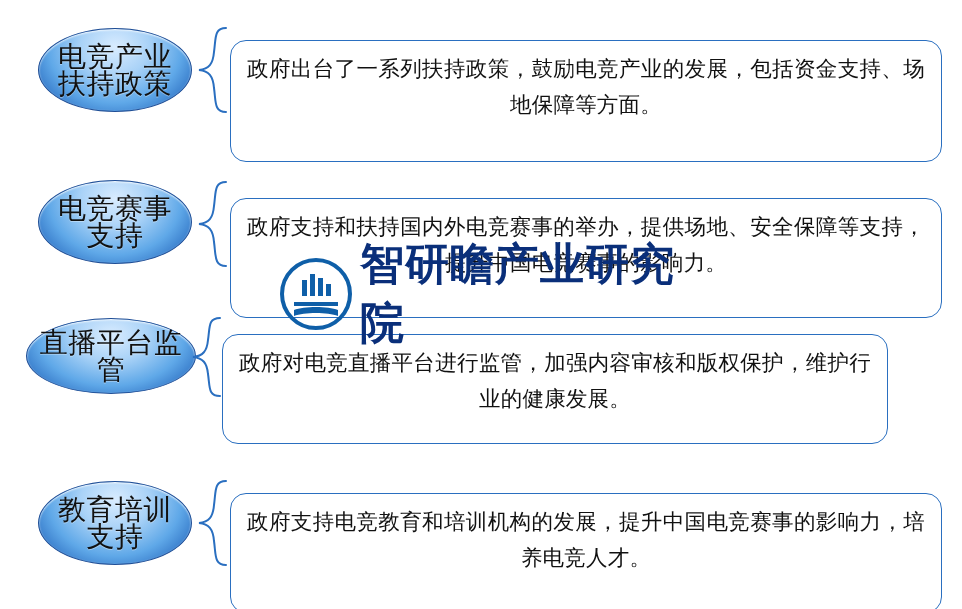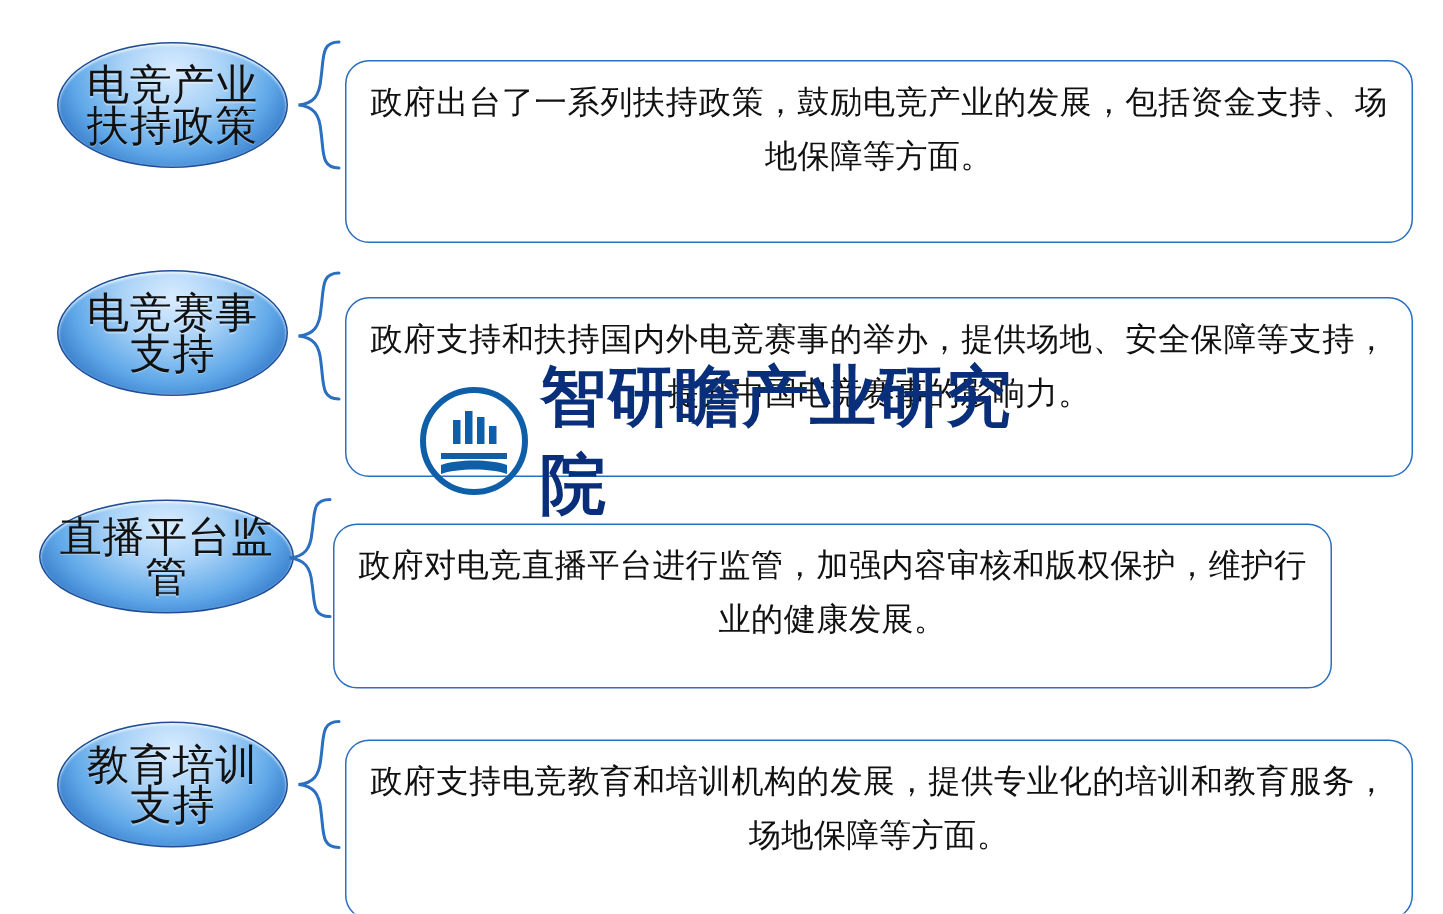--- a/index.html
+++ b/index.html
@@ -23,21 +23,21 @@
   }
 
   .row {
     position: absolute;
     left: 0;
     width: 962px;
     height: 140px;
   }
   .row-0 { top: 4px; }
   .row-1 { top: 152px; }
-  .row-2 { top: 305px; }
+  .row-2 { top: 290px; }
   .row-3 { top: 455px; padding-left: 25px; }
 
   
   .pill {
     position: absolute;
     left: 38px;
     top: 24px;
     width: 154px;
     height: 84px;
     border-radius: 50%;
@@ -188,21 +188,21 @@
     <div class="pill">
       <div class="pill-text">教育培训
 支持</div>
     </div>
     <div class="brace">
       <svg width="34" height="88" viewBox="0 0 34 88" fill="none">
         <path d="M30 2 C18 2 20 12 18 26 C17 38 13 43 3 44 C13 45 17 50 18 62 C20 76 18 86 30 86" stroke="#2a6fc0" stroke-width="2" fill="none" stroke-linecap="round"></path>
       </svg>
     </div>
     <div class="box">
-      <div class="box-text">政府支持电竞教育和培训机构的发展，提供专业化的培训和教育服务，场地保障等方面。</div>
+      <div class="box-text">政府支持电竞教育和培训机构的发展，提升中国电竞赛事的影响力，培养电竞人才。</div>
     </div>
   </div>
 
   <div class="watermark">
     <div class="wm-mark">
       <svg width="72" height="72" viewBox="0 0 72 72">
         <circle cx="36" cy="36" r="34" fill="none" stroke="#0f5fa8" stroke-width="4"></circle>
         <rect x="22" y="22" width="5" height="16" fill="#0f5fa8"></rect>
         <rect x="30" y="16" width="5" height="22" fill="#0f5fa8"></rect>
         <rect x="38" y="20" width="5" height="18" fill="#0f5fa8"></rect>

